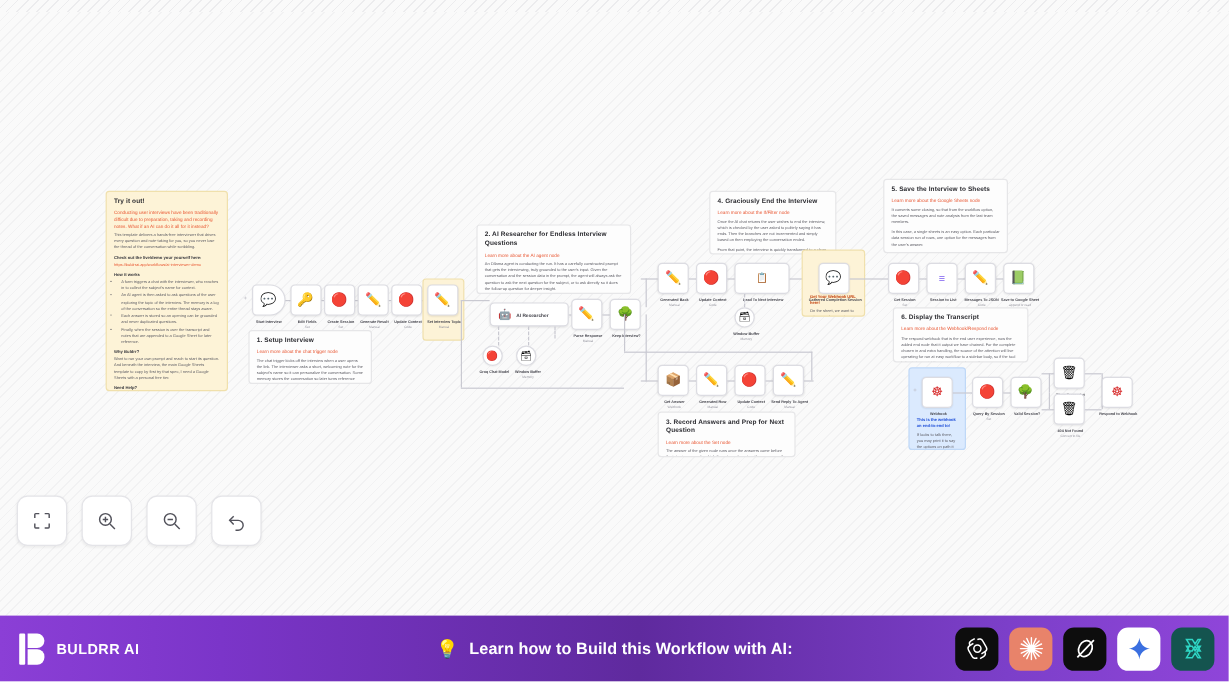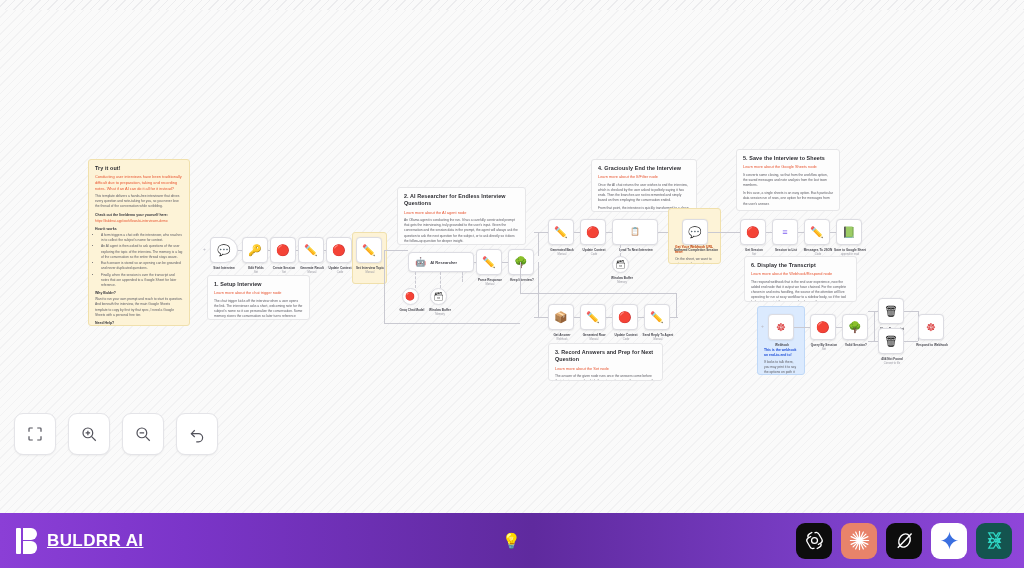--- a/index.html
+++ b/index.html
@@ -79,21 +79,21 @@
     background: linear-gradient(90deg,#8b3fd6 0%,#7b35c9 18%,#5f2a9e 52%,#7c3fc9 82%,#8f45d9 100%);
     display: flex; align-items: center; }
   #brand { display: flex; align-items: center; gap: 9px; margin-left: 16px; }
   #brand .mark { width: 22px; height: 26px; position: relative; }
   #brand .mark .bar { position:absolute; left:0; top:0; width:5px; height:26px;
      background:#fff; border-radius:1px; }
   #brand .mark .b1 { position:absolute; left:7px; top:0; width:14px; height:12px;
      background:#fff; border-radius:0 6px 6px 0; }
   #brand .mark .b2 { position:absolute; left:7px; top:13px; width:14px; height:13px;
      background:#fff; border-radius:0 6px 6px 0; }
-  #brand .name { color:#fff; font-size:17px; font-weight:700; letter-spacing:.4px;text-decoration:underline; }
+  #brand .name { color:#fff; font-size:12px; font-weight:700; letter-spacing:.4px; }
   #cta { position:absolute; left: 50%; transform: translateX(-50%);
          display:flex; align-items:center; gap:9px; }
   #cta .bulb { font-size: 15px; }
   #cta .txt { color:#fff; font-size:13.5px; font-weight:600; letter-spacing:.1px; }
   #logos { position:absolute; right: 12px; display:flex; gap:9px; align-items:center; }
   .logo { width: 36px; height: 36px; border-radius: 9px; display:flex;
           align-items:center; justify-content:center; }
   .logo svg { width: 23px; height: 23px; }
 </style>
 </head>
@@ -403,20 +403,21 @@
     <div id="brand">
       <span class="mark">
         <span class="bar"></span>
           <span class="b1"></span>
           <span class="b2"></span>
       </span>
       <span class="name">BULDRR AI</span>
     </div>
     <div id="cta">
       <span class="bulb">💡</span>
+      <span class="txt">Learn how to Build this Workflow with AI:</span>
     </div>
     <div id="logos">
       <div class="logo" style="background:#0d0d0d;">
         <svg viewBox="0 0 24 24" fill="none" stroke="#fff" stroke-width="1.3">
           <path d="M12 4.2a3.1 3.1 0 0 1 4.6 1.1l3 5.2a3.1 3.1 0 0 1-1.1 4.2l-3 1.8M12 19.8a3.1 3.1 0 0 1-4.6-1.1l-3-5.2a3.1 3.1 0 0 1 1.1-4.2l3-1.8"></path>
           <path d="M5.6 9.3a3.1 3.1 0 0 1 1.1-4.2l3-1.8M18.4 14.7a3.1 3.1 0 0 1-1.1 4.2l-3 1.8"></path>
           <circle cx="12" cy="12" r="3.1"></circle>
         </svg>
       </div>
       <div class="logo" style="background:#e8836a;">

